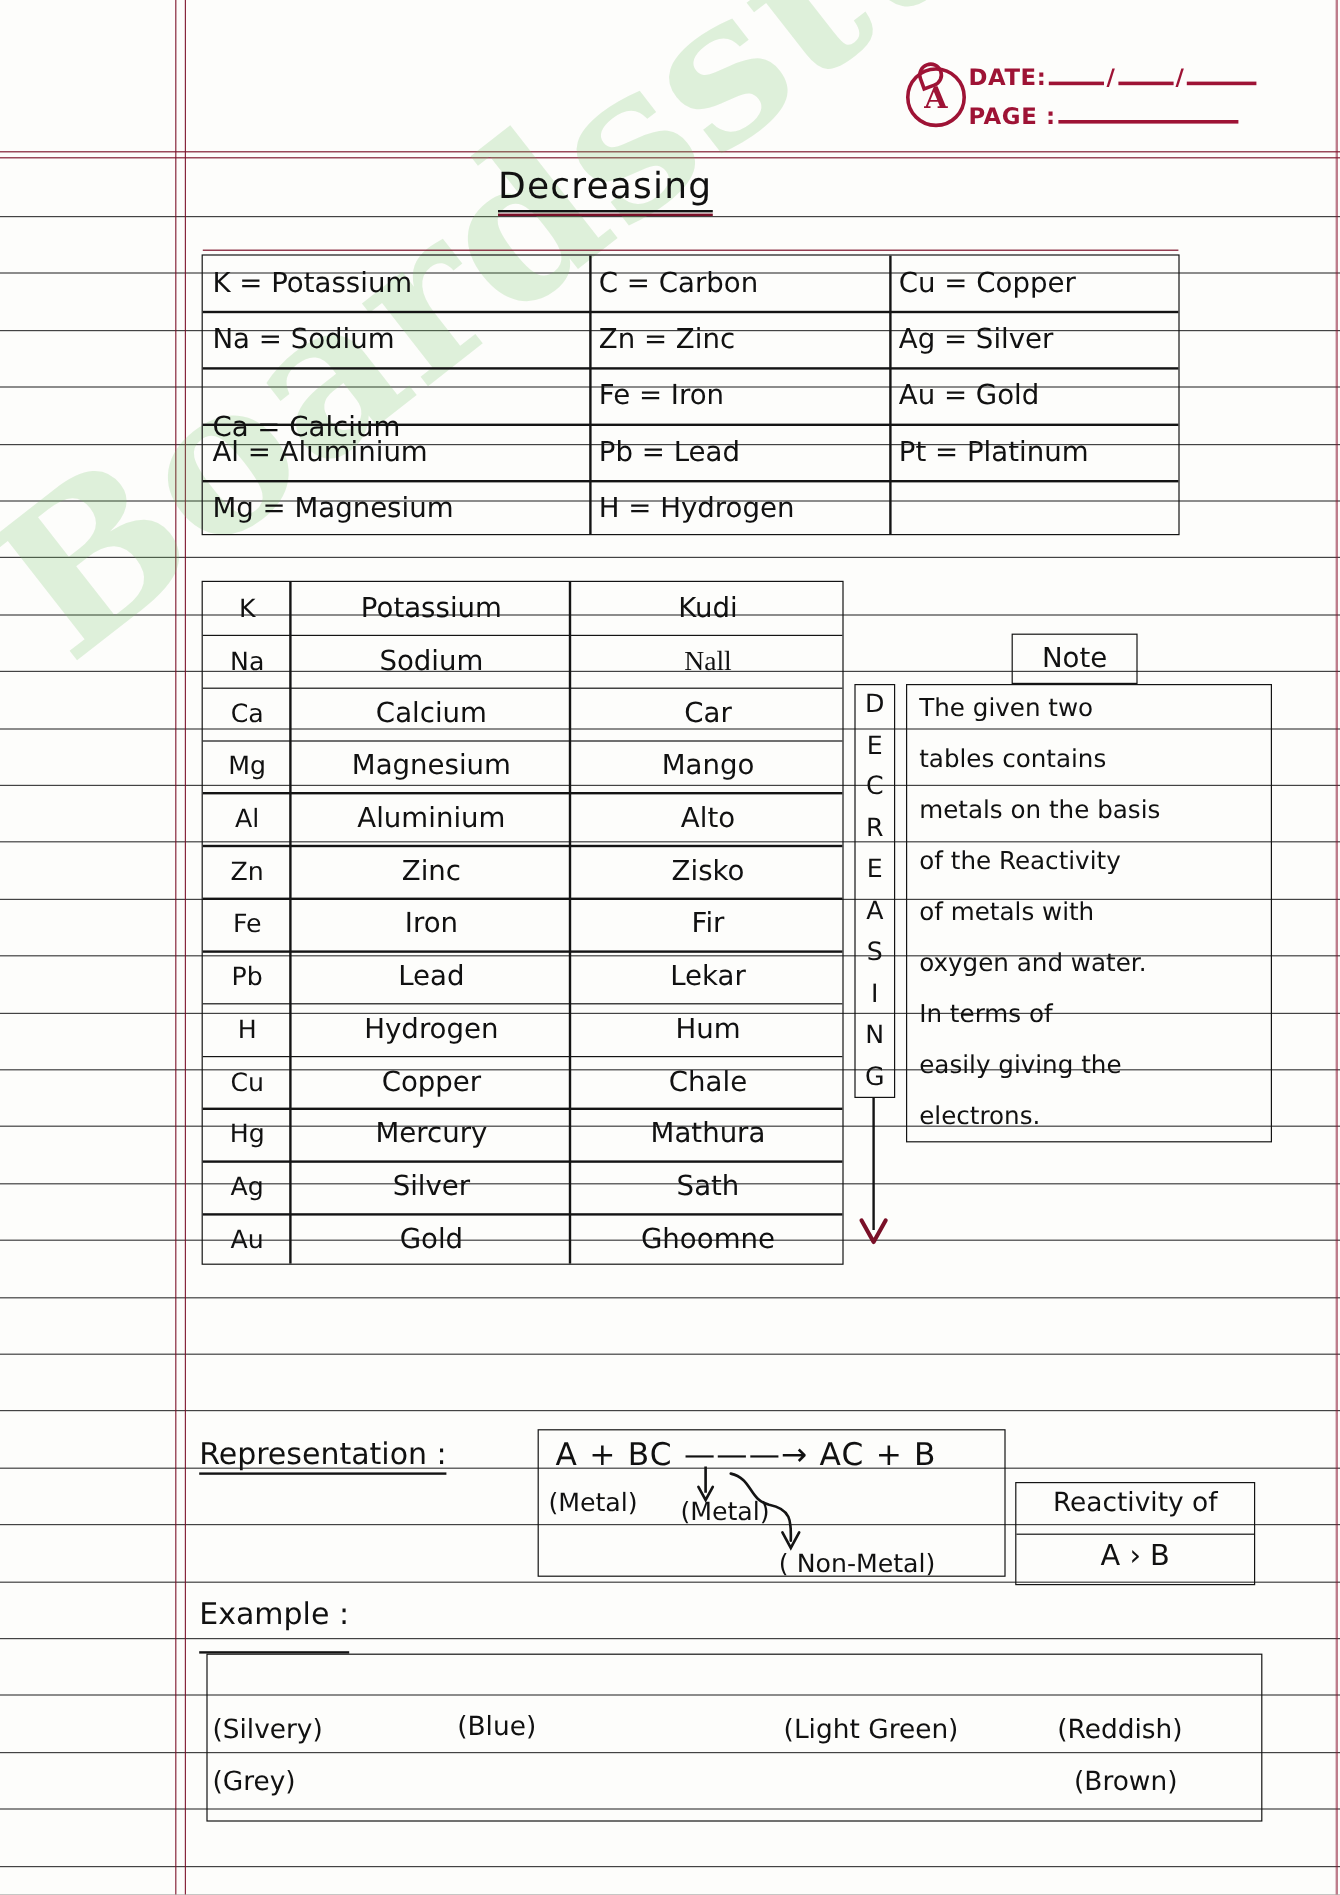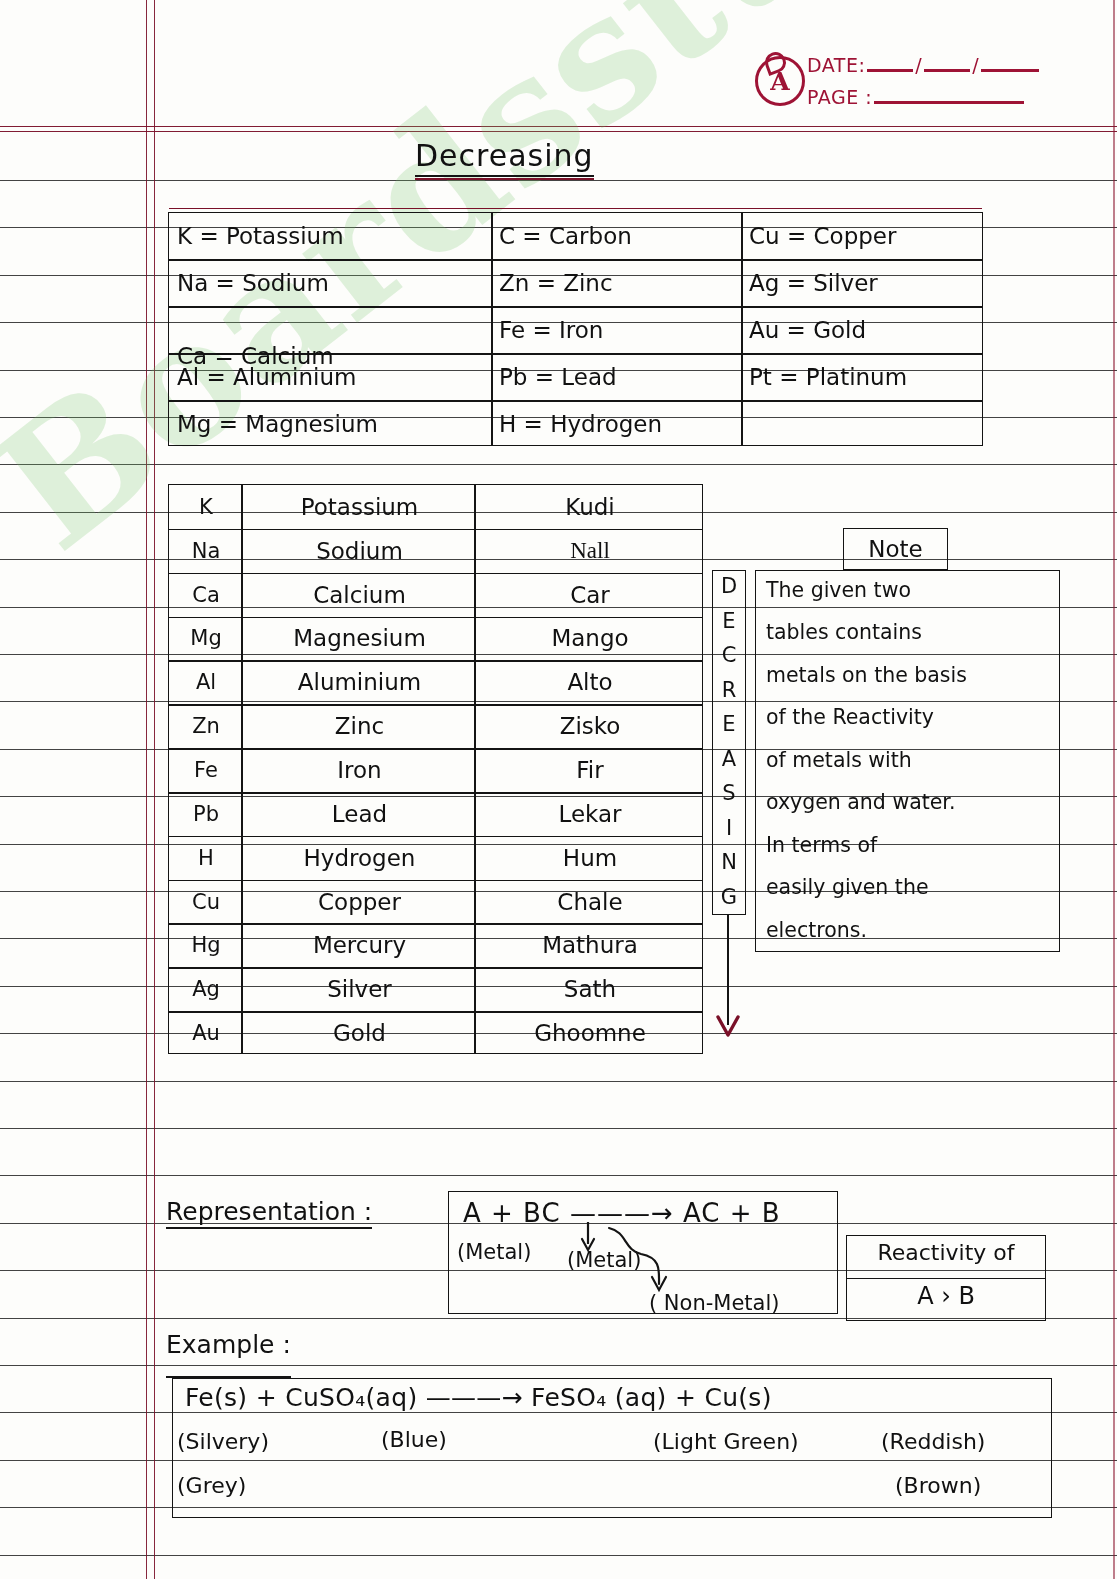--- a/index.html
+++ b/index.html
@@ -45,21 +45,21 @@
     position:absolute;left:0;top:10px;width:44px;height:44px;
     border:3px solid #9e1335;border-radius:50%;
     display:flex;align-items:center;justify-content:center;
     font-family:"DejaVu Serif",serif;font-weight:700;font-size:25px;line-height:1;
   }
   .stamp .logo:after{
     content:"";position:absolute;left:7px;top:-7px;width:15px;height:15px;
     border:3px solid #9e1335;border-radius:50% 50% 50% 0;transform:rotate(-20deg);
   }
   .stamp .row{position:absolute;left:52px;display:flex;align-items:baseline;
-    font-family:"DejaVu Sans",sans-serif;font-weight:400;font-size:19px;letter-spacing:.5px;}
+    font-family:"DejaVu Sans",sans-serif;font-weight:700;font-size:19px;letter-spacing:.5px;}
   .stamp .row.r1{top:8px;}
   .stamp .row.r2{top:40px;}
   .stamp .ln{display:inline-block;border-bottom:3px solid #9e1335;height:13px;margin:0 2px;}
 
   
   .box{position:absolute;border:1.6px solid #141414;box-sizing:border-box;}
 
   .cell{position:absolute;box-sizing:border-box;display:flex;align-items:center;}
   .cell.c{justify-content:center;}
   .cell.l{justify-content:flex-start;}
@@ -302,21 +302,21 @@
   </div>
   <div class="box" id="notebox">
     <div id="notelines">
         <div class="ln hw" style="top: 7px;">The given two</div>
         <div class="ln hw" style="top: 49.4444px;">tables contains</div>
         <div class="ln hw" style="top: 91.8889px;">metals on the basis</div>
         <div class="ln hw" style="top: 134.333px;">of the Reactivity</div>
         <div class="ln hw" style="top: 176.778px;">of metals with</div>
         <div class="ln hw" style="top: 219.222px;">oxygen and water.</div>
         <div class="ln hw" style="top: 261.667px;">In terms of</div>
-        <div class="ln hw" style="top: 304.111px;">easily given the</div>
+        <div class="ln hw" style="top: 304.111px;">easily giving the</div>
         <div class="ln hw" style="top: 346.556px;">electrons.</div>
       </div>
   </div>
 
 
   <div class="rep-label hw">Representation :</div>
   <div class="box" id="repbox">
     <div class="eq hw">A    + BC ———→ AC + B</div>
     <div class="m1 hw">(Metal)</div>
     <div class="m2 hw">(Metal)</div>
@@ -330,21 +330,20 @@
   </div>
 
   <div class="box" id="reactbox">
     <div class="mid"></div>
     <div class="t1 hw">Reactivity of</div>
     <div class="t2 hw">A › B</div>
   </div>
 
   <div class="ex-label hw">Example :</div>
   <div class="box" id="exbox">
-    <div class="eq hw">Fe(s)  +  CuSO₄(aq) ———→ FeSO₄ (aq) +  Cu(s)</div>
     <div class="c1 hw">(Silvery)</div>
     <div class="c1b hw">(Grey)</div>
     <div class="c2 hw">(Blue)</div>
     <div class="c3 hw">(Light Green)</div>
     <div class="c4 hw">(Reddish)</div>
     <div class="c4b hw">(Brown)</div>
   </div>
 
 </div>
 

